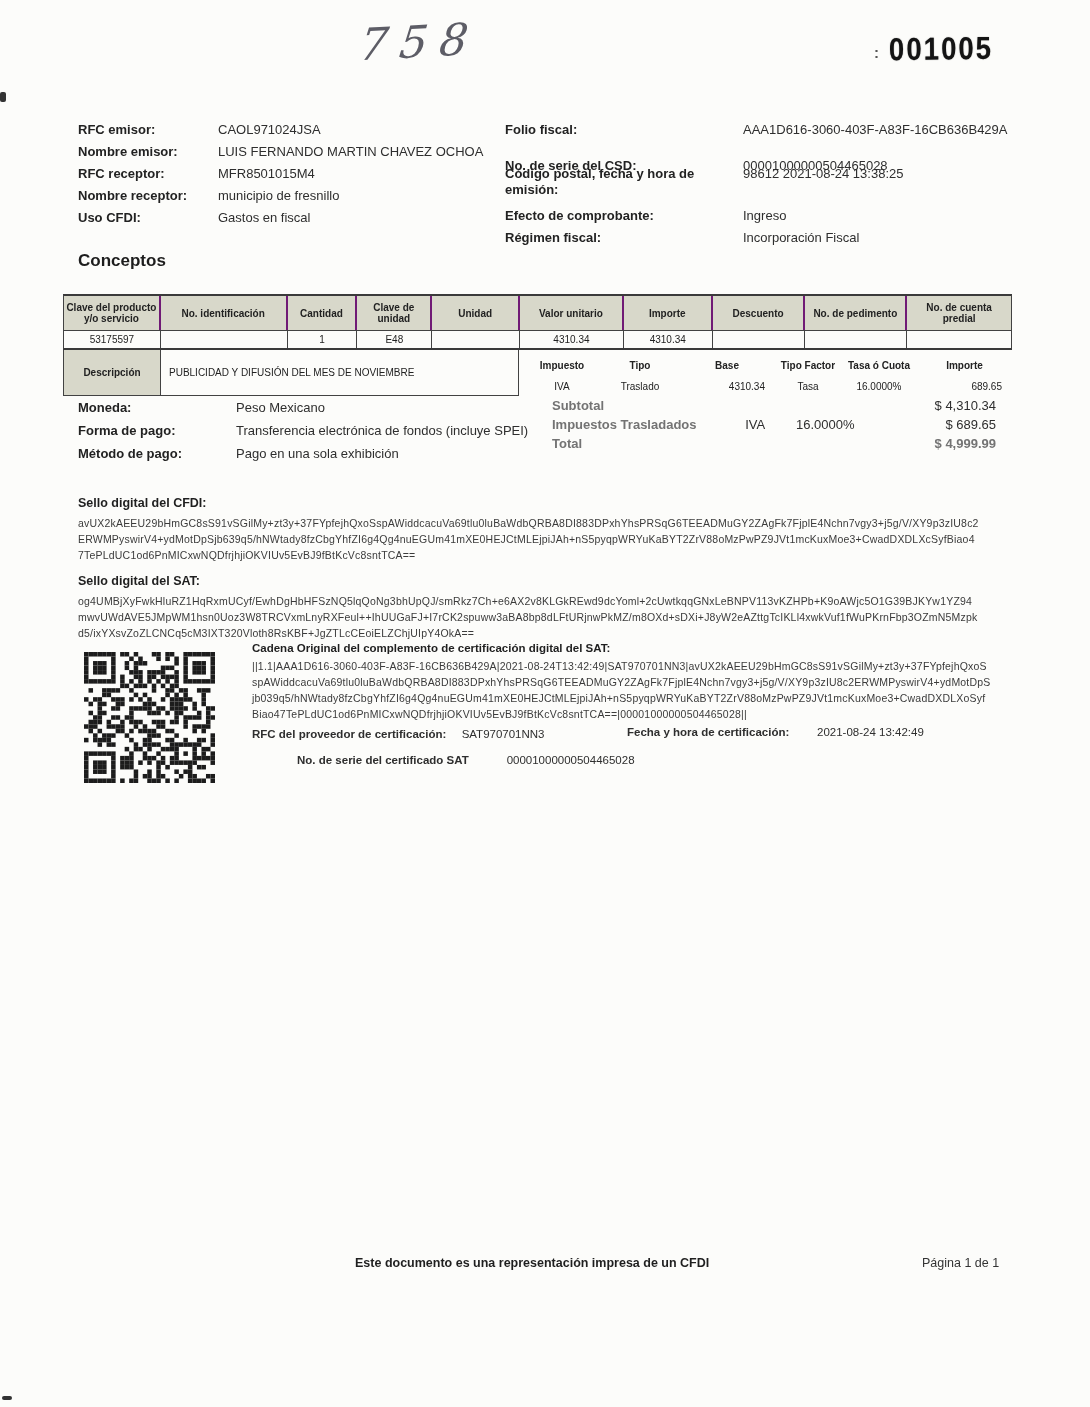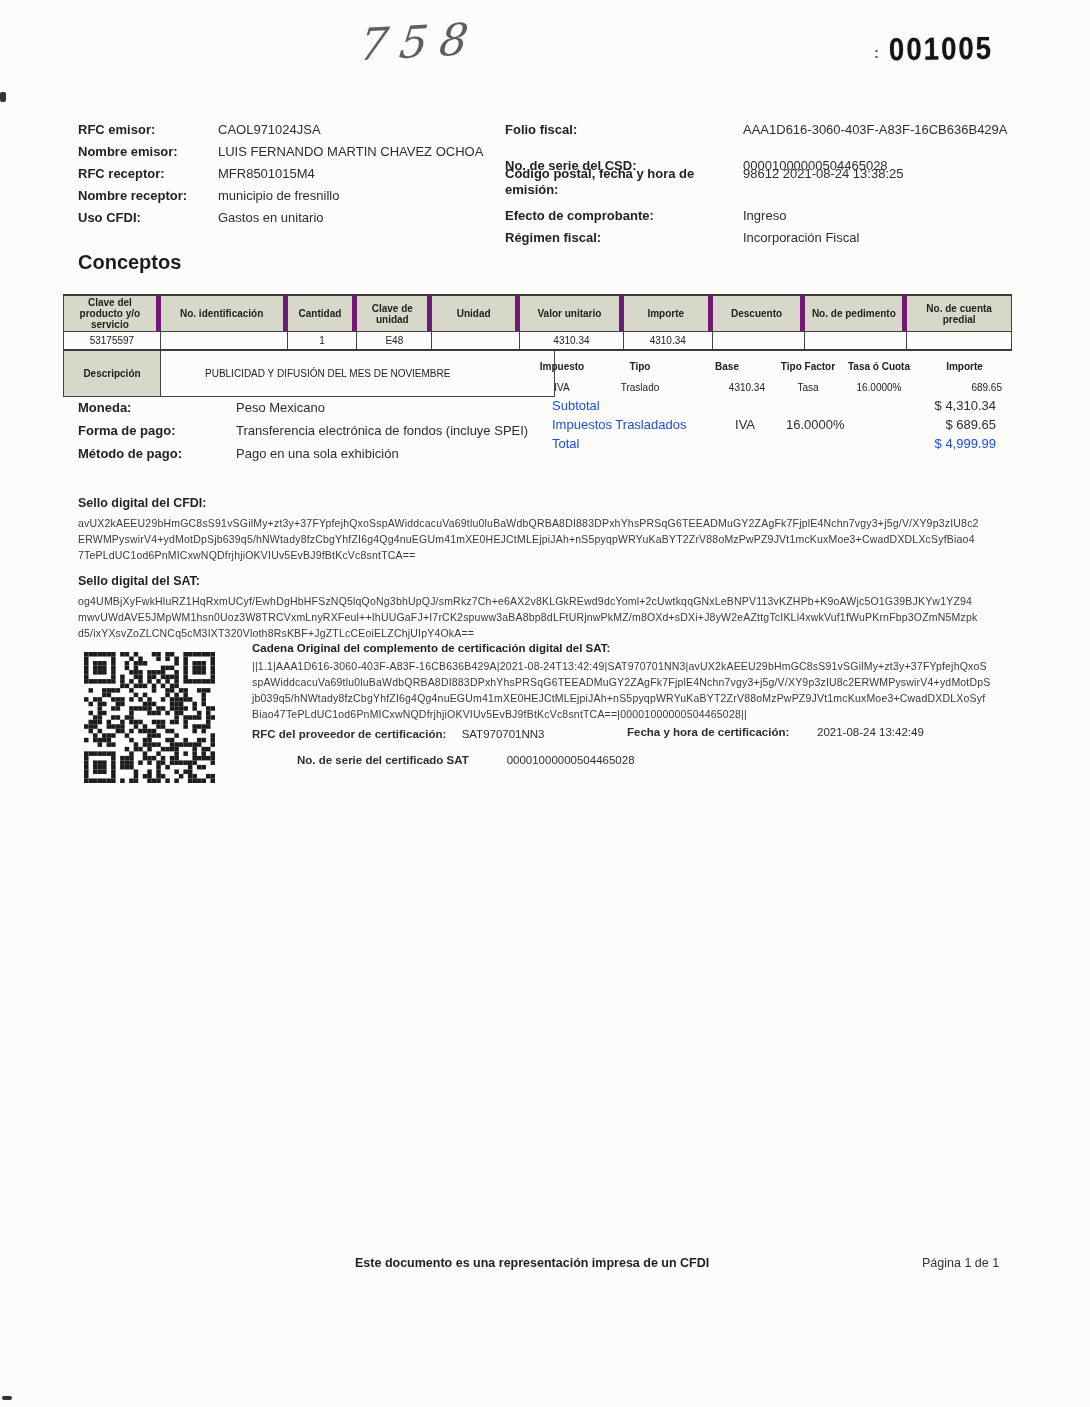--- a/index.html
+++ b/index.html
@@ -25,56 +25,56 @@
   }
   .ink-mark{left:874px;top:44px;font-size:15px;color:#555;font-weight:700;}
   .speck{position:absolute;background:#333;border-radius:2px;}
   
   .hrow{position:absolute;white-space:nowrap;font-size:13px;}
   .lbl{font-weight:700;color:#222;}
   .hdr-left .lbl{display:inline-block;width:140px;}
   .hdr-right .lbl{display:inline-block;width:238px;white-space:normal;vertical-align:top;line-height:16px;}
   .hdr-right .val{display:inline-block;vertical-align:top;line-height:16px;}
   
-  .section-title{font-size:20px;font-weight:700;color:#1d1d1d;}
+  .section-title{font-size:17px;font-weight:700;color:#1d1d1d;}
   
   .ctable{left:63px;top:294px;width:949px;font-size:10px;color:#222;}
   .trow{display:flex;box-sizing:border-box;}
   .thead{border:1px solid #424242;border-top:2px solid #3a3a3a;background:#d8d8ca;}
   .thead .tc{display:flex;align-items:center;justify-content:center;text-align:center;
-    font-weight:700;min-height:34px;box-sizing:border-box;border-right:5px solid #701a75;padding:1px 2px;line-height:11px;}
+    font-weight:700;min-height:34px;box-sizing:border-box;border-right:2px solid #701a75;padding:1px 2px;line-height:11px;}
   .thead .tc:last-child{border-right:none;}
   .tvals{border-left:1px solid #424242;border-right:1px solid #424242;border-bottom:2px solid #3a3a3a;}
   .tvals .tc{display:flex;align-items:center;justify-content:center;height:17px;
     box-sizing:border-box;border-right:1px solid #424242;}
   .tvals .tc:last-child{border-right:none;}
   .desc-wrap{position:relative;height:48px;}
-  .desc-box{position:absolute;left:0;top:0;display:flex;width:492px;height:46px;
-    box-sizing:border-box;border:1px solid #424242;border-top:none;gap:36px;}
+  .desc-box{position:absolute;left:0;top:0;display:flex;width:456px;height:46px;
+    box-sizing:border-box;border:1px solid #424242;border-top:none;}
   .desc-label{width:97px;box-sizing:border-box;background:#d8d8ca;font-weight:700;
     display:flex;align-items:center;justify-content:center;border-right:1px solid #424242;}
   .desc-text{flex:1;display:flex;align-items:center;padding-left:8px;font-size:10px;}
   .taxtable{position:absolute;left:460px;top:3px;width:489px;}
   .taxrow{display:flex;}
   .taxc{box-sizing:border-box;text-align:center;line-height:11px;padding:1px 2px;}
   .taxrow.hd .taxc{font-weight:700;display:flex;align-items:center;justify-content:center;min-height:24px;}
   .taxrow.vl{margin-top:3px;}
   .taxc.c0{width:78px;} .taxc.c1{width:78px;} .taxc.c2{width:96px;}
   .taxc.c3{width:66px;} .taxc.c4{width:76px;} .taxc.c5{width:95px;}
   .taxc.num{text-align:right;display:block;padding-right:10px;}
   .taxrow.hd .taxc.num{display:flex;text-align:center;padding-right:2px;}
   
   .pay .lbl{display:inline-block;width:158px;}
   .pay .hrow{font-size:13px;}
   .totals{left:552px;top:398px;width:460px;font-size:13px;}
   .totrow{position:absolute;white-space:nowrap;width:100%;}
   .amount{position:absolute;right:16px;}
   .tot-detail{margin-left:45px;}
   .tot-rate{margin-left:28px;}
-  .bold{font-weight:400;color:#1d4ed8;}
+  .bold{font-weight:700;color:#737373;}
   
   .seal-title{font-size:12.5px;font-weight:700;color:#1f1f1f;margin-bottom:5px;}
   .seal-line{font-size:10.5px;color:#3b3b3b;line-height:16px;white-space:nowrap;letter-spacing:0.2px;}
   
   .qr{left:84px;top:652px;width:131px;height:131px;}
   
   .cadena-title{font-size:11.5px;font-weight:700;color:#1f1f1f;margin-bottom:4px;}
   .cert .lbl2{font-weight:700;font-size:11.5px;}
   .cert .val2{font-size:11.5px;}
   
@@ -99,21 +99,21 @@
     <div class="hrow" style="top:22px;">
       <span class="lbl">Nombre emisor:</span><span class="val">LUIS FERNANDO MARTIN CHAVEZ OCHOA</span>
     </div>
     <div class="hrow" style="top:44px;">
       <span class="lbl">RFC receptor:</span><span class="val">MFR8501015M4</span>
     </div>
     <div class="hrow" style="top:66px;">
       <span class="lbl">Nombre receptor:</span><span class="val">municipio de fresnillo</span>
     </div>
     <div class="hrow" style="top:88px;">
-      <span class="lbl">Uso CFDI:</span><span class="val">Gastos en unitario</span>
+      <span class="lbl">Uso CFDI:</span><span class="val">Gastos en fiscal</span>
     </div>
   </div>
 
   <div class="abs hdr-right" style="left:505px;top:122px;">
     <div class="hrow" style="top:0;">
       <span class="lbl">Folio fiscal:</span><span class="val">AAA1D616-3060-403F-A83F-16CB636B429A</span>
     </div>
     <div class="hrow" style="top:36px;">
       <span class="lbl">No. de serie del CSD:</span><span class="val">00001000000504465028</span>
     </div>

